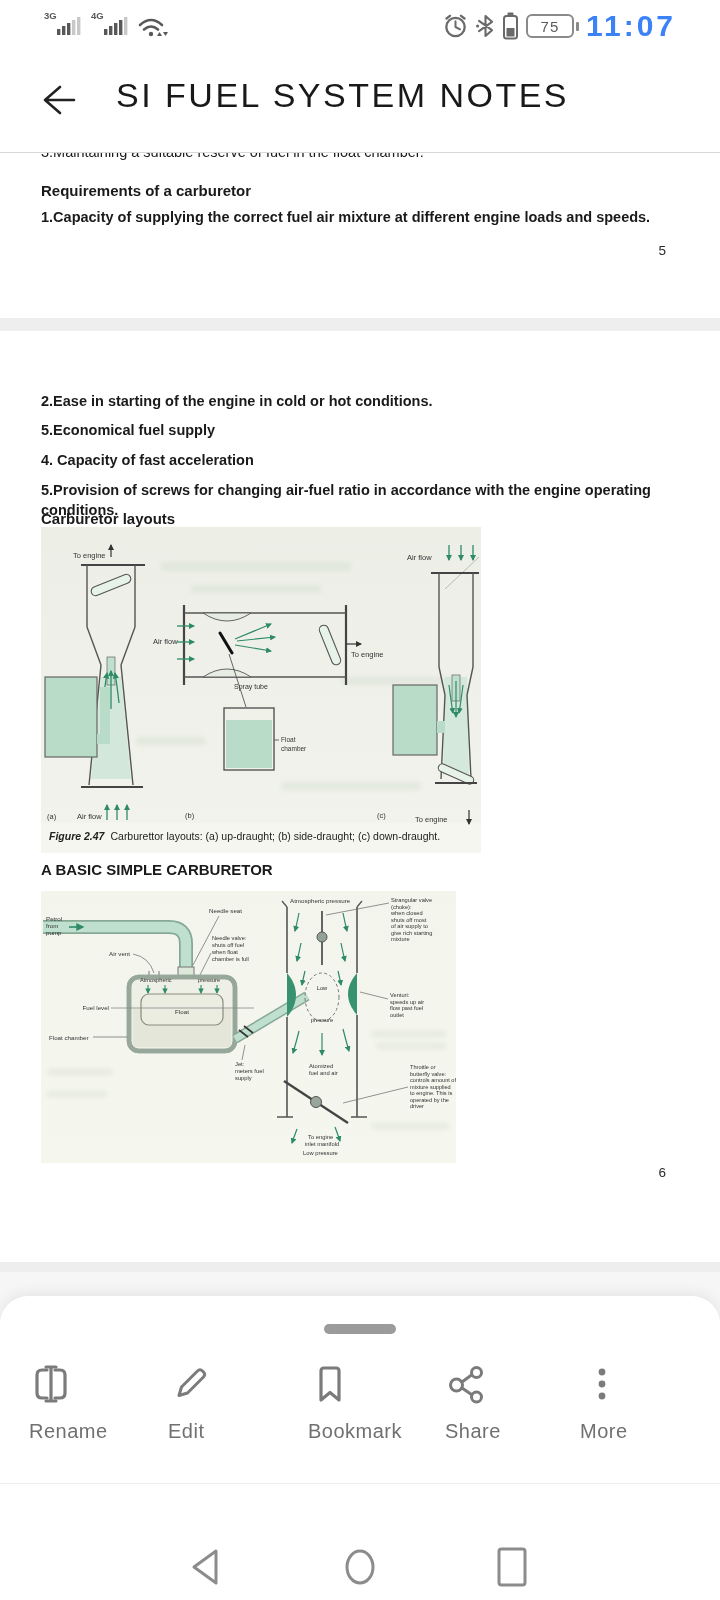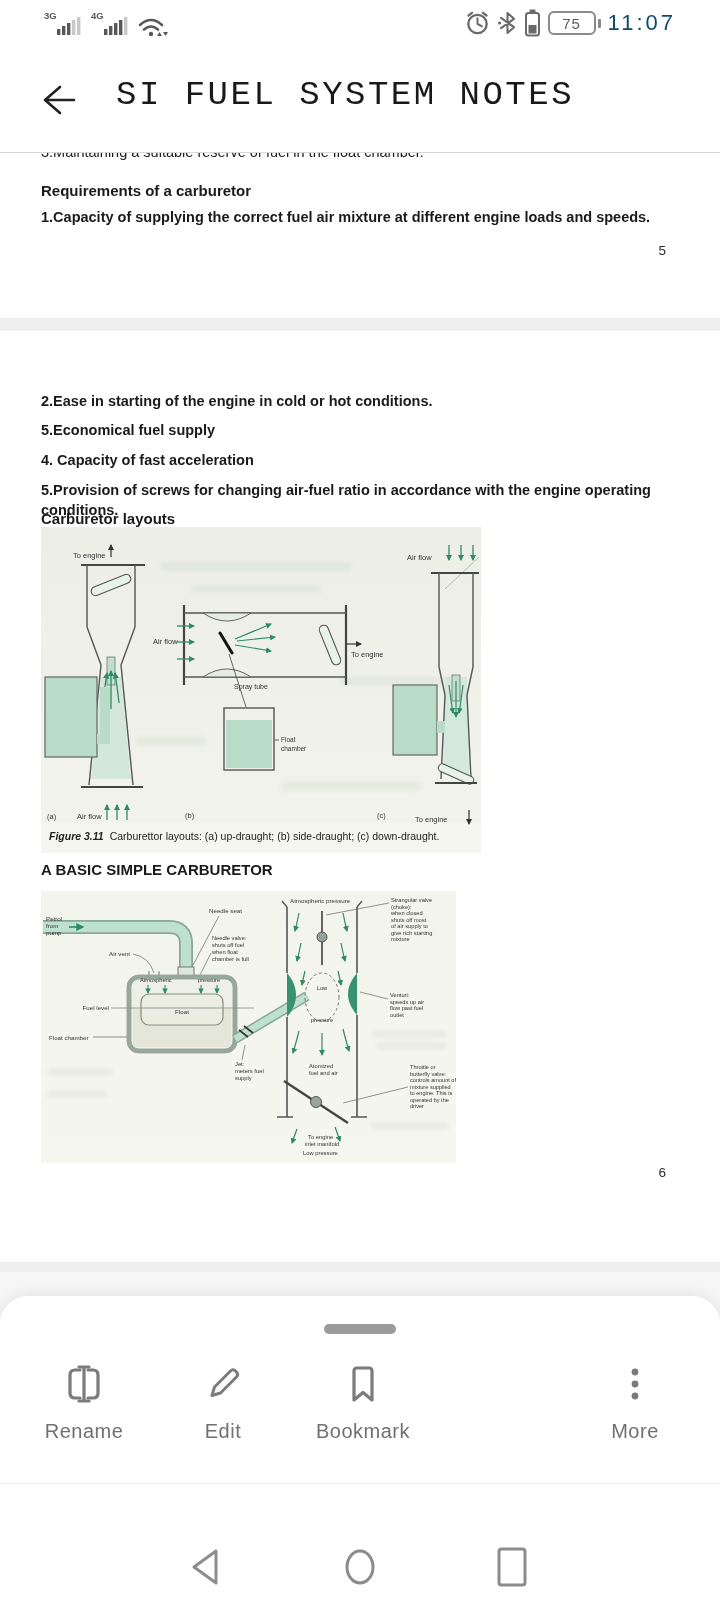--- a/index.html
+++ b/index.html
@@ -8,27 +8,27 @@
 
   
   .status-bar{position:absolute;top:0;left:0;right:0;height:44px;background:#fff;}
   .sb-left{position:absolute;left:44px;top:8px;}
   .sb-right{position:absolute;right:44px;top:9px;display:flex;align-items:center;gap:7px;}
   .batt-badge{display:flex;align-items:center;}
   .batt-badge .box{border:2px solid #8a8a8a;border-radius:6px;min-width:38px;height:20px;
        display:flex;align-items:center;justify-content:center;font-size:15px;color:#5c5c5c;
        letter-spacing:1px;padding:0 3px;}
   .batt-badge .nub{width:3px;height:9px;background:#8a8a8a;border-radius:1px;margin-left:2px;}
-  .sb-time{font-size:22px;color:#0c4a6e;letter-spacing:3px;font-weight:400;}
+  .sb-time{font-size:30px;color:#3b82f6;letter-spacing:3px;font-weight:700;}
 
   
   .app-header{position:absolute;top:60px;left:0;right:0;height:80px;background:#fff;}
   .back-btn{position:absolute;left:38px;top:22px;width:40px;height:36px;cursor:pointer;}
   .app-title{position:absolute;left:116px;top:16px;font-size:34px;letter-spacing:2.5px;
-       color:#191919;font-weight:400;white-space:nowrap;font-family:Liberation Mono, monospace;}
+       color:#191919;font-weight:400;white-space:nowrap;}
 
   
   .doc-hairline{position:absolute;top:152px;left:0;right:0;height:1px;background:#d8d8d8;}
   .clip-line{position:absolute;top:153px;left:41px;right:20px;height:13px;overflow:hidden;}
   .clip-line span{display:block;margin-top:-9px;font-size:14.5px;color:#1a1a1a;}
   .t{position:absolute;left:41px;font-size:14.5px;color:#1a1a1a;line-height:20px;font-weight:bold;}
   .h{font-weight:bold;font-size:15px;}
   .page-num{position:absolute;right:54px;font-size:13.5px;color:#2a2a2a;}
   .band{position:absolute;left:0;right:0;background:#eeeeee;}
 
@@ -41,21 +41,21 @@
   .fig-caption{position:absolute;left:8px;top:303px;font-size:10.5px;color:#222;}
   .fig-caption .cl{font-style:italic;font-weight:bold;margin-right:6px;}
   .cap-strip{position:absolute;left:0;right:0;top:296px;height:30px;background:#f5f6f0;}
 
   
   .sheet-backdrop{position:absolute;left:0;right:0;top:1272px;bottom:0;background:#f6f6f6;}
   .bottom-sheet{position:absolute;left:0;right:0;top:1296px;height:304px;background:#ffffff;
        border-radius:28px 28px 0 0;box-shadow:0 -3px 14px rgba(0,0,0,.07);}
   .handle{position:absolute;left:324px;top:28px;width:72px;height:10px;border-radius:5px;
        background:#9b9b9b;cursor:grab;}
-  .action{position:absolute;top:66px;width:110px;transform:translateX(-50%);text-align:center;cursor:pointer;}
+  .action{position:absolute;top:66px;width:110px;transform:translateX(-50%);text-align:left;cursor:pointer;}
   .action .ic{display:inline-block;width:44px;height:44px;}
   .action .lbl{margin-top:10px;font-size:20px;color:#707070;letter-spacing:.5px;}
   .sheet-divider{position:absolute;left:0;right:0;top:187px;height:1px;background:#ececec;}
   .nav-btn{position:absolute;top:243px;width:56px;height:56px;transform:translateX(-50%);
        display:flex;align-items:center;justify-content:center;cursor:pointer;}
 </style>
 </head>
 <body>
 
 <div class="screen">
@@ -216,21 +216,21 @@
       <path d="M396,200 h8" stroke="#b9dcc8" stroke-width="12"></path>
       <g transform="translate(415,247) rotate(24)">
         <rect x="-19" y="-4" width="38" height="8" rx="4" fill="#e7f2e9" stroke="#555" stroke-width="1.1"></rect>
       </g>
       <path d="M394,256 H436" stroke="#444" stroke-width="2"></path>
       <text x="336" y="291" font-size="7.5" fill="#333">(c)</text>
       <text x="374" y="295" font-size="7.5" fill="#333">To engine</text>
       <path d="M428,283 V297" stroke="#333" stroke-width="1.2" marker-end="url(#d1)"></path>
     </svg>
     <div class="fig-caption">
-      <span class="cl">Figure 3.11</span><span>Carburettor layouts: (a) up-draught; (b) side-draught; (c) down-draught.</span>
+      <span class="cl">Figure 2.47</span><span>Carburettor layouts: (a) up-draught; (b) side-draught; (c) down-draught.</span>
     </div>
   </div>
 
   <div class="t h" style="top:860px;">A BASIC SIMPLE CARBURETOR</div>
 
   <div class="figure fig2">
     <div class="smudge" style="left:330px;top:140px;width:75px;height:6px;"></div>
     <div class="smudge" style="left:335px;top:152px;width:70px;height:6px;"></div>
     <div class="smudge" style="left:330px;top:232px;width:78px;height:6px;"></div>
     <div class="smudge" style="left:6px;top:178px;width:66px;height:6px;"></div>
@@ -375,20 +375,31 @@
 
     <div class="action" style="left:363px;">
       <span class="ic">
         <svg width="44" height="44" viewBox="0 0 44 44">
           <path d="M13,38 V9 Q13,6 16,6 H28 Q31,6 31,9 V38 L22,30.5 L13,38 Z" stroke="#7b7b7b" stroke-width="3.2" fill="none" stroke-linejoin="round"></path>
         </svg>
       </span>
       <div class="lbl">Bookmark</div>
     </div>
 
+    <div class="action" style="left:500px;">
+      <span class="ic">
+        <svg width="44" height="44" viewBox="0 0 44 44">
+          <circle cx="31.5" cy="10.5" r="5" stroke="#7b7b7b" stroke-width="3" fill="none"></circle>
+          <circle cx="11.5" cy="23" r="6" stroke="#7b7b7b" stroke-width="3" fill="none"></circle>
+          <circle cx="31.5" cy="35" r="5" stroke="#7b7b7b" stroke-width="3" fill="none"></circle>
+          <path d="M17,20 L26.5,13 M17,26 L26.5,32.5" stroke="#7b7b7b" stroke-width="3" stroke-linecap="round"></path>
+        </svg>
+      </span>
+      <div class="lbl">Share</div>
+    </div>
 
     <div class="action" style="left:635px;">
       <span class="ic">
         <svg width="44" height="44" viewBox="0 0 44 44">
           <circle cx="22" cy="10" r="3.4" fill="#7b7b7b"></circle>
           <circle cx="22" cy="22" r="3.4" fill="#7b7b7b"></circle>
           <circle cx="22" cy="34" r="3.4" fill="#7b7b7b"></circle>
         </svg>
       </span>
       <div class="lbl">More</div>

